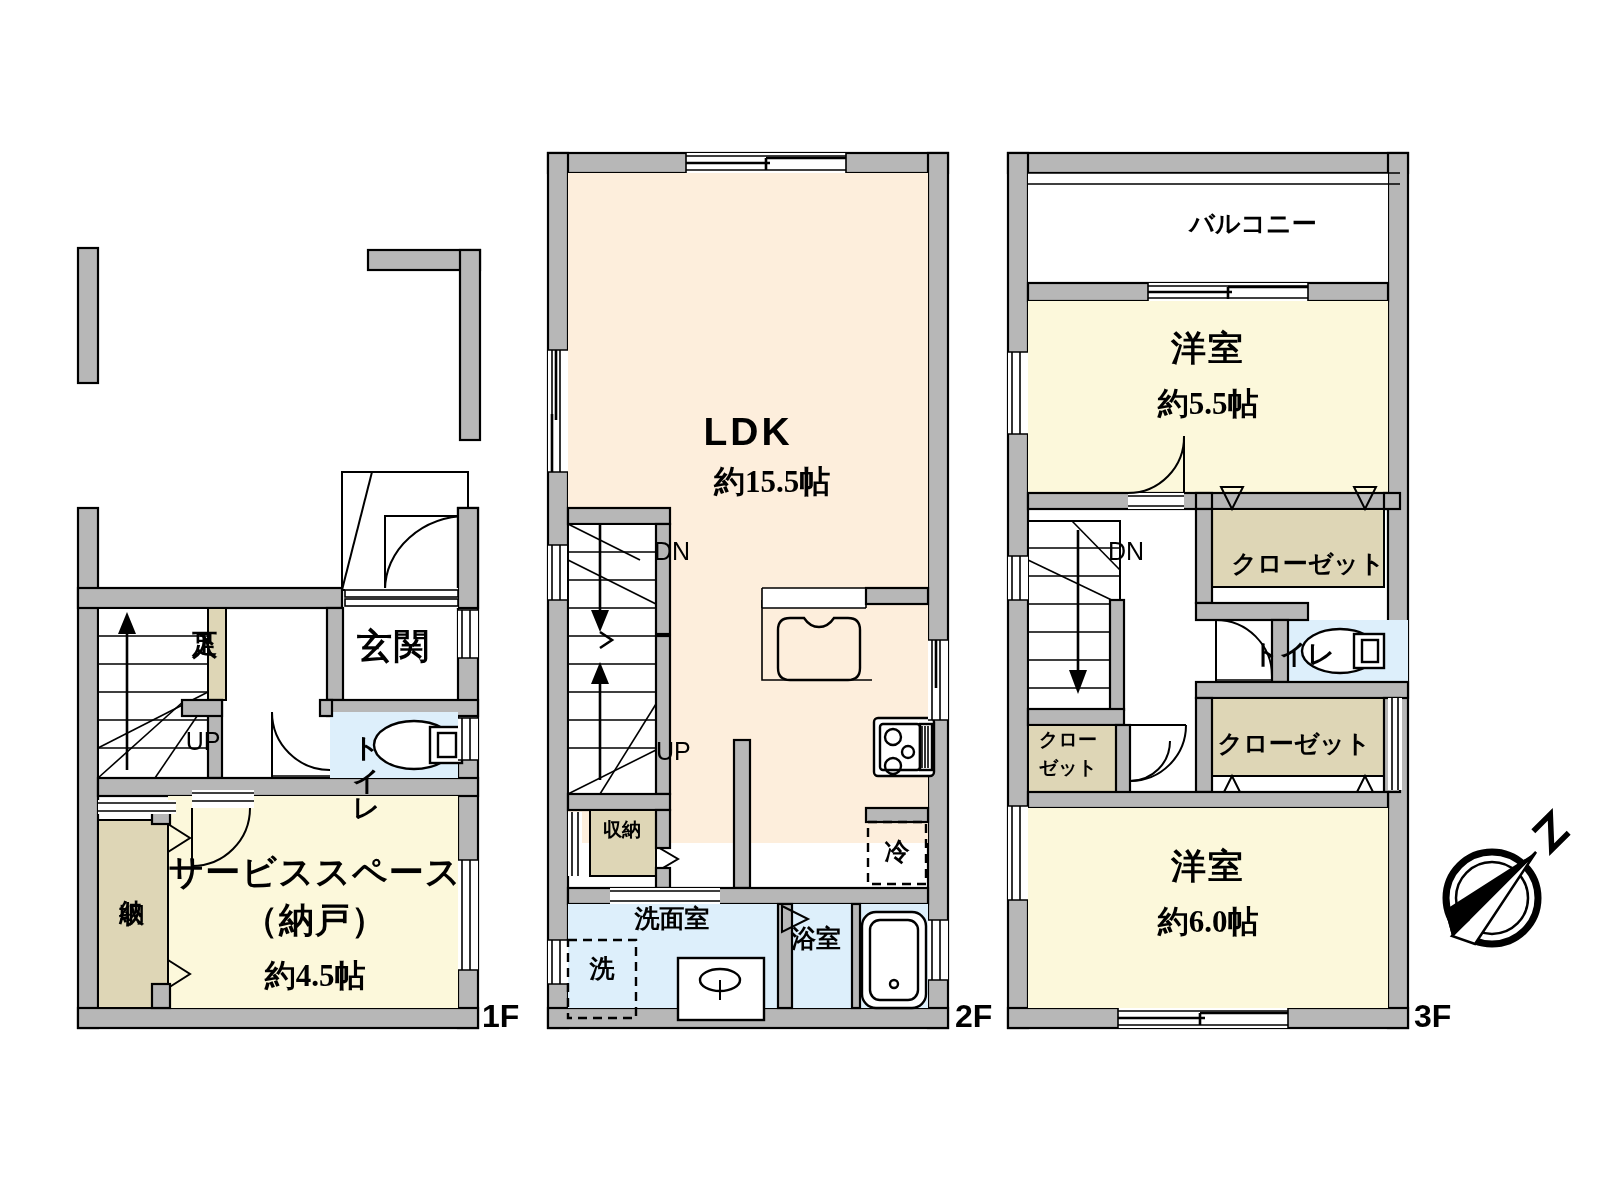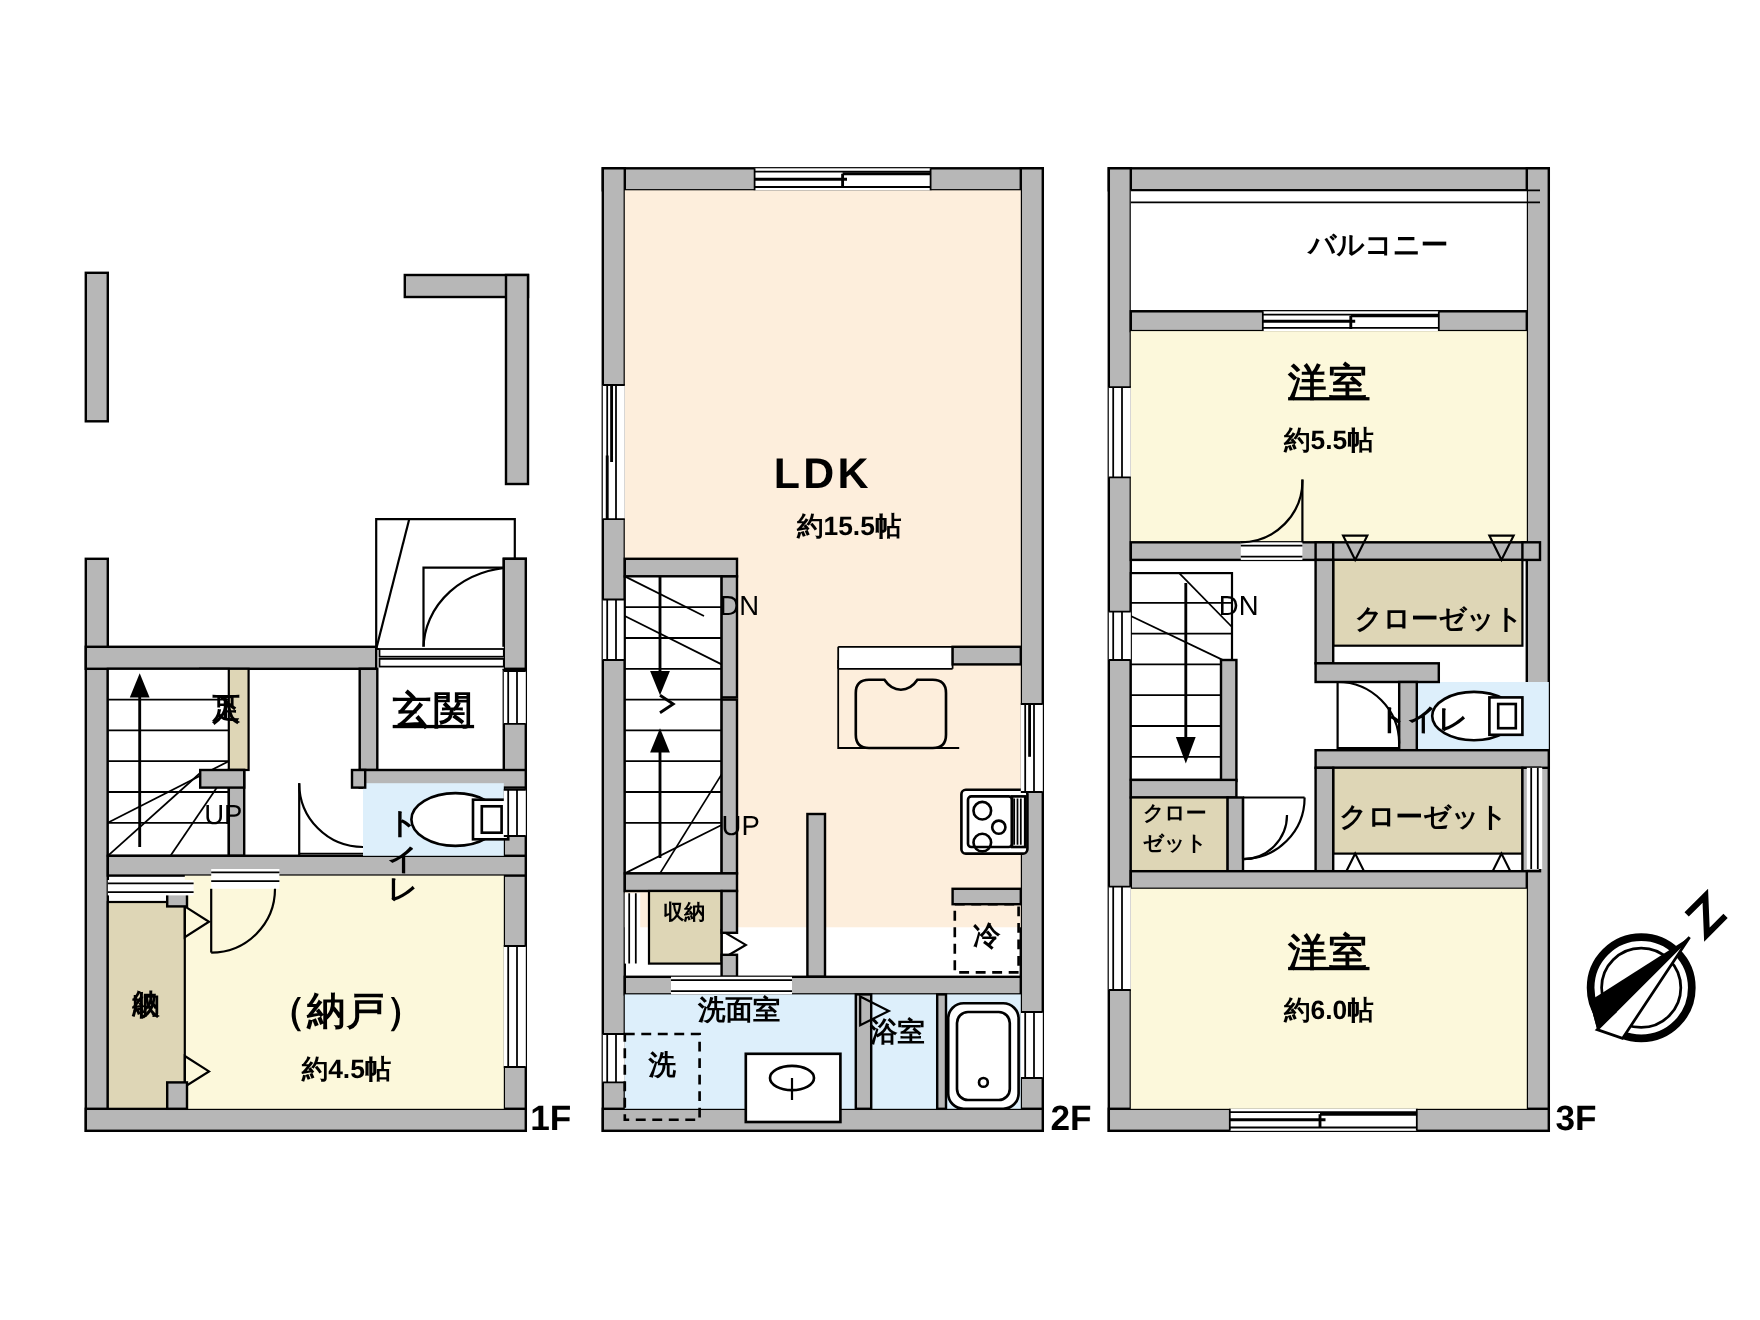--- a/index.html
+++ b/index.html
@@ -18,22 +18,22 @@
   .white{fill:#ffffff;stroke:#000;stroke-width:2;}
   .whitefill{fill:#ffffff;stroke:none;}
   .ln{stroke:#000;fill:none;stroke-width:2;}
   .ln-thin{stroke:#000;fill:none;stroke-width:1.6;}
   .ln-th{stroke:#000;fill:none;stroke-width:2.6;}
   .dash{stroke:#000;fill:none;stroke-width:2.4;stroke-dasharray:9 6;}
   .fixture{fill:none;stroke:#000;stroke-width:2.4;}
   .fixture-f{fill:#ffffff;stroke:#000;stroke-width:2.4;}
   .arrow{fill:#000;}
   .lbl{position:absolute;white-space:nowrap;line-height:1.05;}
-  .t-room{font-size:35px;font-weight:700;letter-spacing:2px;text-decoration:underline;}
-  .t-area{font-size:24px;font-weight:700;}
+  .t-room{font-size:35px;font-weight:700;letter-spacing:2px;}
+  .t-area{font-size:31px;font-weight:700;font-family:Liberation Serif, serif;}
   .t-ldk{font-size:39px;font-weight:700;letter-spacing:3px;}
   .t-serv{font-size:35px;font-weight:700;letter-spacing:1px;}
   .t-small{font-size:25px;font-weight:700;}
   .t-vsmall{font-size:27px;font-weight:700;}
   .t-mini{font-size:19px;font-weight:700;}
   .t-updn{font-size:25px;font-weight:400;font-family:"Liberation Sans",sans-serif;}
   .t-floor{font-size:32px;font-weight:700;}
   .vert{writing-mode:vertical-rl;text-orientation:upright;}
   .ctr{text-align:center;transform:translateX(-50%);}
 </style>
@@ -352,20 +352,21 @@
       <path d="M-13,12 L-13,-12 L13,12 L13,-12" fill="none" stroke="#000" stroke-width="5.5"></path>
     </g>
   </g>
 
 </svg>
 
 <div class="lbl t-small vert" style="left:192px;top:612px;">下足入</div>
 <div class="lbl t-room ctr" style="left:394px;top:628px;">玄関</div>
 <div class="lbl t-vsmall vert" style="left:352px;top:718px;">トイレ</div>
 <div class="lbl t-updn ctr" style="left:203px;top:728px;">UP</div>
+<div class="lbl t-serv ctr" style="left:315px;top:854px;">サービススペース</div>
 <div class="lbl t-serv ctr" style="left:315px;top:902px;">（納戸）</div>
 <div class="lbl t-area ctr" style="left:315px;top:960px;">約4.5帖</div>
 <div class="lbl t-small vert ctr" style="left:132px;top:880px;">収納</div>
 <div class="lbl t-floor" style="left:482px;top:1000px;">1F</div>
 
 <div class="lbl t-ldk ctr" style="left:748px;top:412px;">LDK</div>
 <div class="lbl t-area ctr" style="left:772px;top:466px;">約15.5帖</div>
 <div class="lbl t-updn" style="left:654px;top:538px;">DN</div>
 <div class="lbl t-updn" style="left:656px;top:738px;">UP</div>
 <div class="lbl t-mini ctr" style="left:622px;top:820px;">収納</div>

